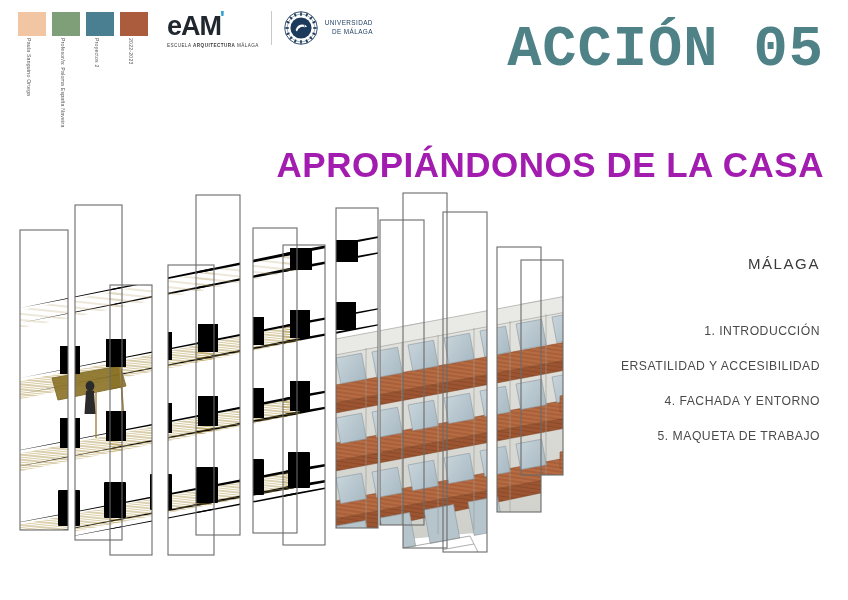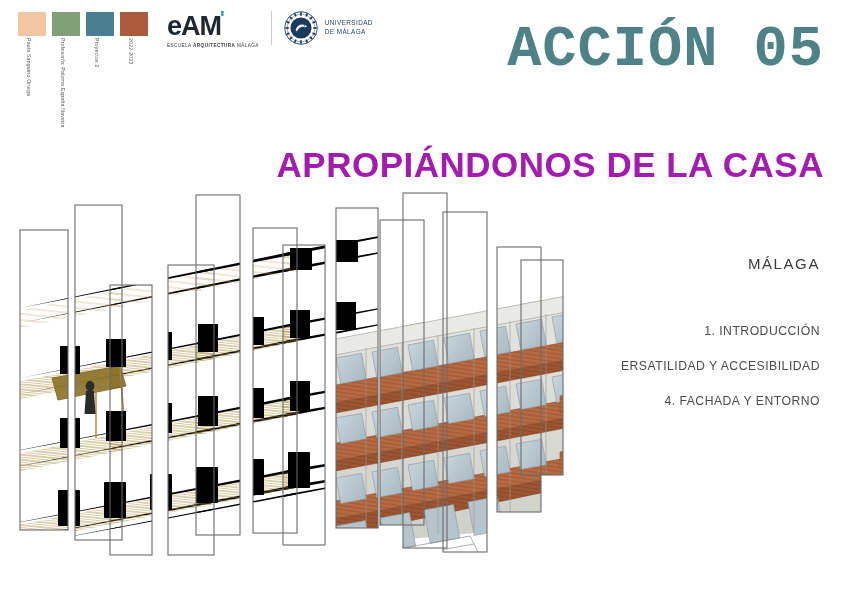--- a/index.html
+++ b/index.html
@@ -11,21 +11,21 @@
   .swatch-wrap { position:relative; width:28px; }
   .swatch { width:28px; height:24px; }
   .swatch-label {
     position:absolute; left:50%; top:26px;
     transform-origin:left top; transform:rotate(90deg);
     font-size:5.1px; letter-spacing:.25px; white-space:nowrap;
     color:#555; font-family:"Liberation Sans", sans-serif;
   }
 
   
-  #logo-bar { position:absolute; left:167px; top:8px; display:flex; align-items:center; gap:12px; z-index:6; }
+  #logo-bar { position:absolute; left:167px; top:8px; display:flex; align-items:center; gap:12px; z-index:6;text-align:right; }
   #eam-logo { display:flex; flex-direction:column; align-items:flex-start; }
   .eam-word { font-size:27px; font-weight:bold; letter-spacing:-1px; color:#20272e; line-height:1; position:relative; }
   .eam-tick { color:#2a9fd0; font-size:20px; vertical-align:super; font-weight:bold; margin-left:-1px; }
   .eam-sub { font-size:4.6px; letter-spacing:.45px; color:#3b3b3b; margin-top:3px; white-space:nowrap; }
   .eam-sub b { font-weight:bold; }
   .logo-divider { width:1px; height:34px; background:#c9c9c9; }
   #uma-logo { display:flex; align-items:center; gap:7px; }
   .uma-text { font-size:6.4px; line-height:1.35; color:#1b3a5c; letter-spacing:.4px; }
 
   
@@ -117,20 +117,21 @@
 </div>
 
 <div id="title-main">ACCIÓN 05</div>
 <div id="title-sub">APROPIÁNDONOS DE LA CASA</div>
 
 <div id="index-block">
   <div id="index-title">MÁLAGA</div>
   <div class="index-item">1. INTRODUCCIÓN</div>
   <div class="index-item">3. VERSATILIDAD Y ACCESIBILIDAD</div>
   <div class="index-item">4. FACHADA Y ENTORNO</div>
+  <div class="index-item">5. MAQUETA DE TRABAJO</div>
 </div>
 
 <div id="artwork">
 <svg width="620" height="390" viewBox="0 0 620 390">
   <defs>
 
     <pattern id="ochreHatch" width="6" height="5" patternUnits="userSpaceOnUse" patternTransform="rotate(6)">
       <line x1="0" y1="1" x2="6" y2="1" stroke="#a88c3c" stroke-width="1"></line>
       <line x1="0" y1="3.5" x2="6" y2="3.5" stroke="#bda75e" stroke-width=".7"></line>
     </pattern>

